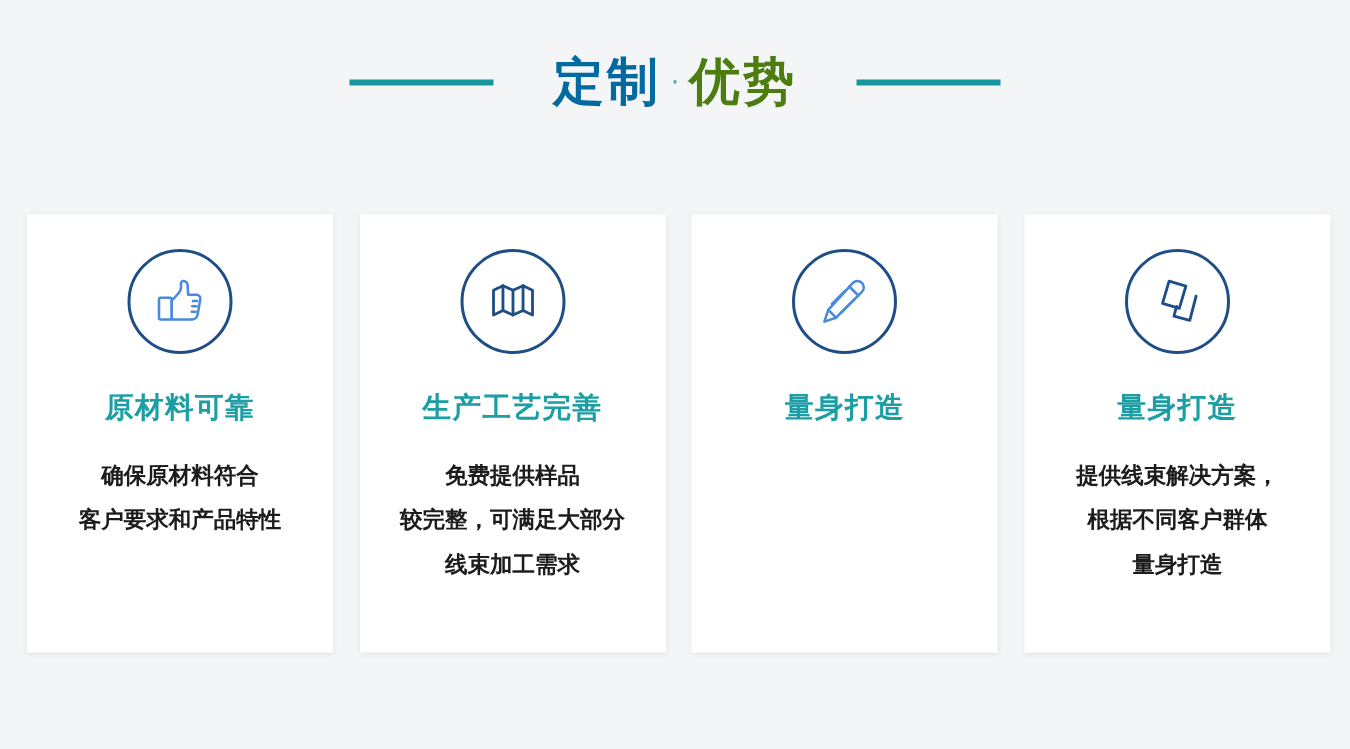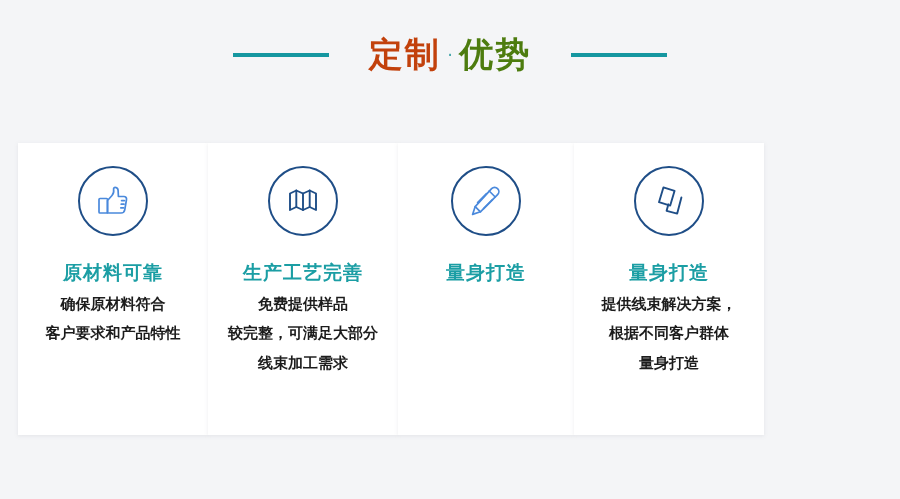--- a/index.html
+++ b/index.html
@@ -36,21 +36,21 @@
   .rule-right { margin-left: 40px; }
 
   .title-block {
     display: flex;
     align-items: baseline;
     white-space: nowrap;
   }
   .title-teal {
     font-size: 34px;
     font-weight: bold;
-    color: #c2410c;
+    color: #0369a1;
     letter-spacing: 2px;
   }
   .title-dot {
     font-size: 20px;
     color: #4aa9ad;
     margin: 0 6px;
     position: relative;
     top: -6px;
   }
   .title-dark {
@@ -59,21 +59,21 @@
     color: #4d7c0f;
     letter-spacing: 2px;
     text-align: center;
   }
 
   
   .cards {
     position: absolute;
     top: 143px;
     left: 18px;
-    width: 746px;
+    width: 869px;
     height: 292px;
     display: flex;
     justify-content: space-between;
   }
   .card {
     width: 204px;
     height: 292px;
     background: #ffffff;
     box-shadow: 0 1px 4px rgba(120,125,140,0.13);
     box-sizing: border-box;
@@ -97,21 +97,21 @@
 
   .card-title {
     margin-top: 27px;
     font-size: 19px;
     font-weight: bold;
     color: #1b9ea4;
     letter-spacing: 1px;
     line-height: 1;
   }
   .card-desc {
-    margin-top: 7px;
+    margin-top: 21px;
     font-size: 15px;
     font-weight: bold;
     color: #1c1c1c;
     line-height: 1.95;
     text-align: center;
     width: 190px;
   }
   .card-desc .line { display: block; white-space: nowrap; }
 </style>
 </head>

